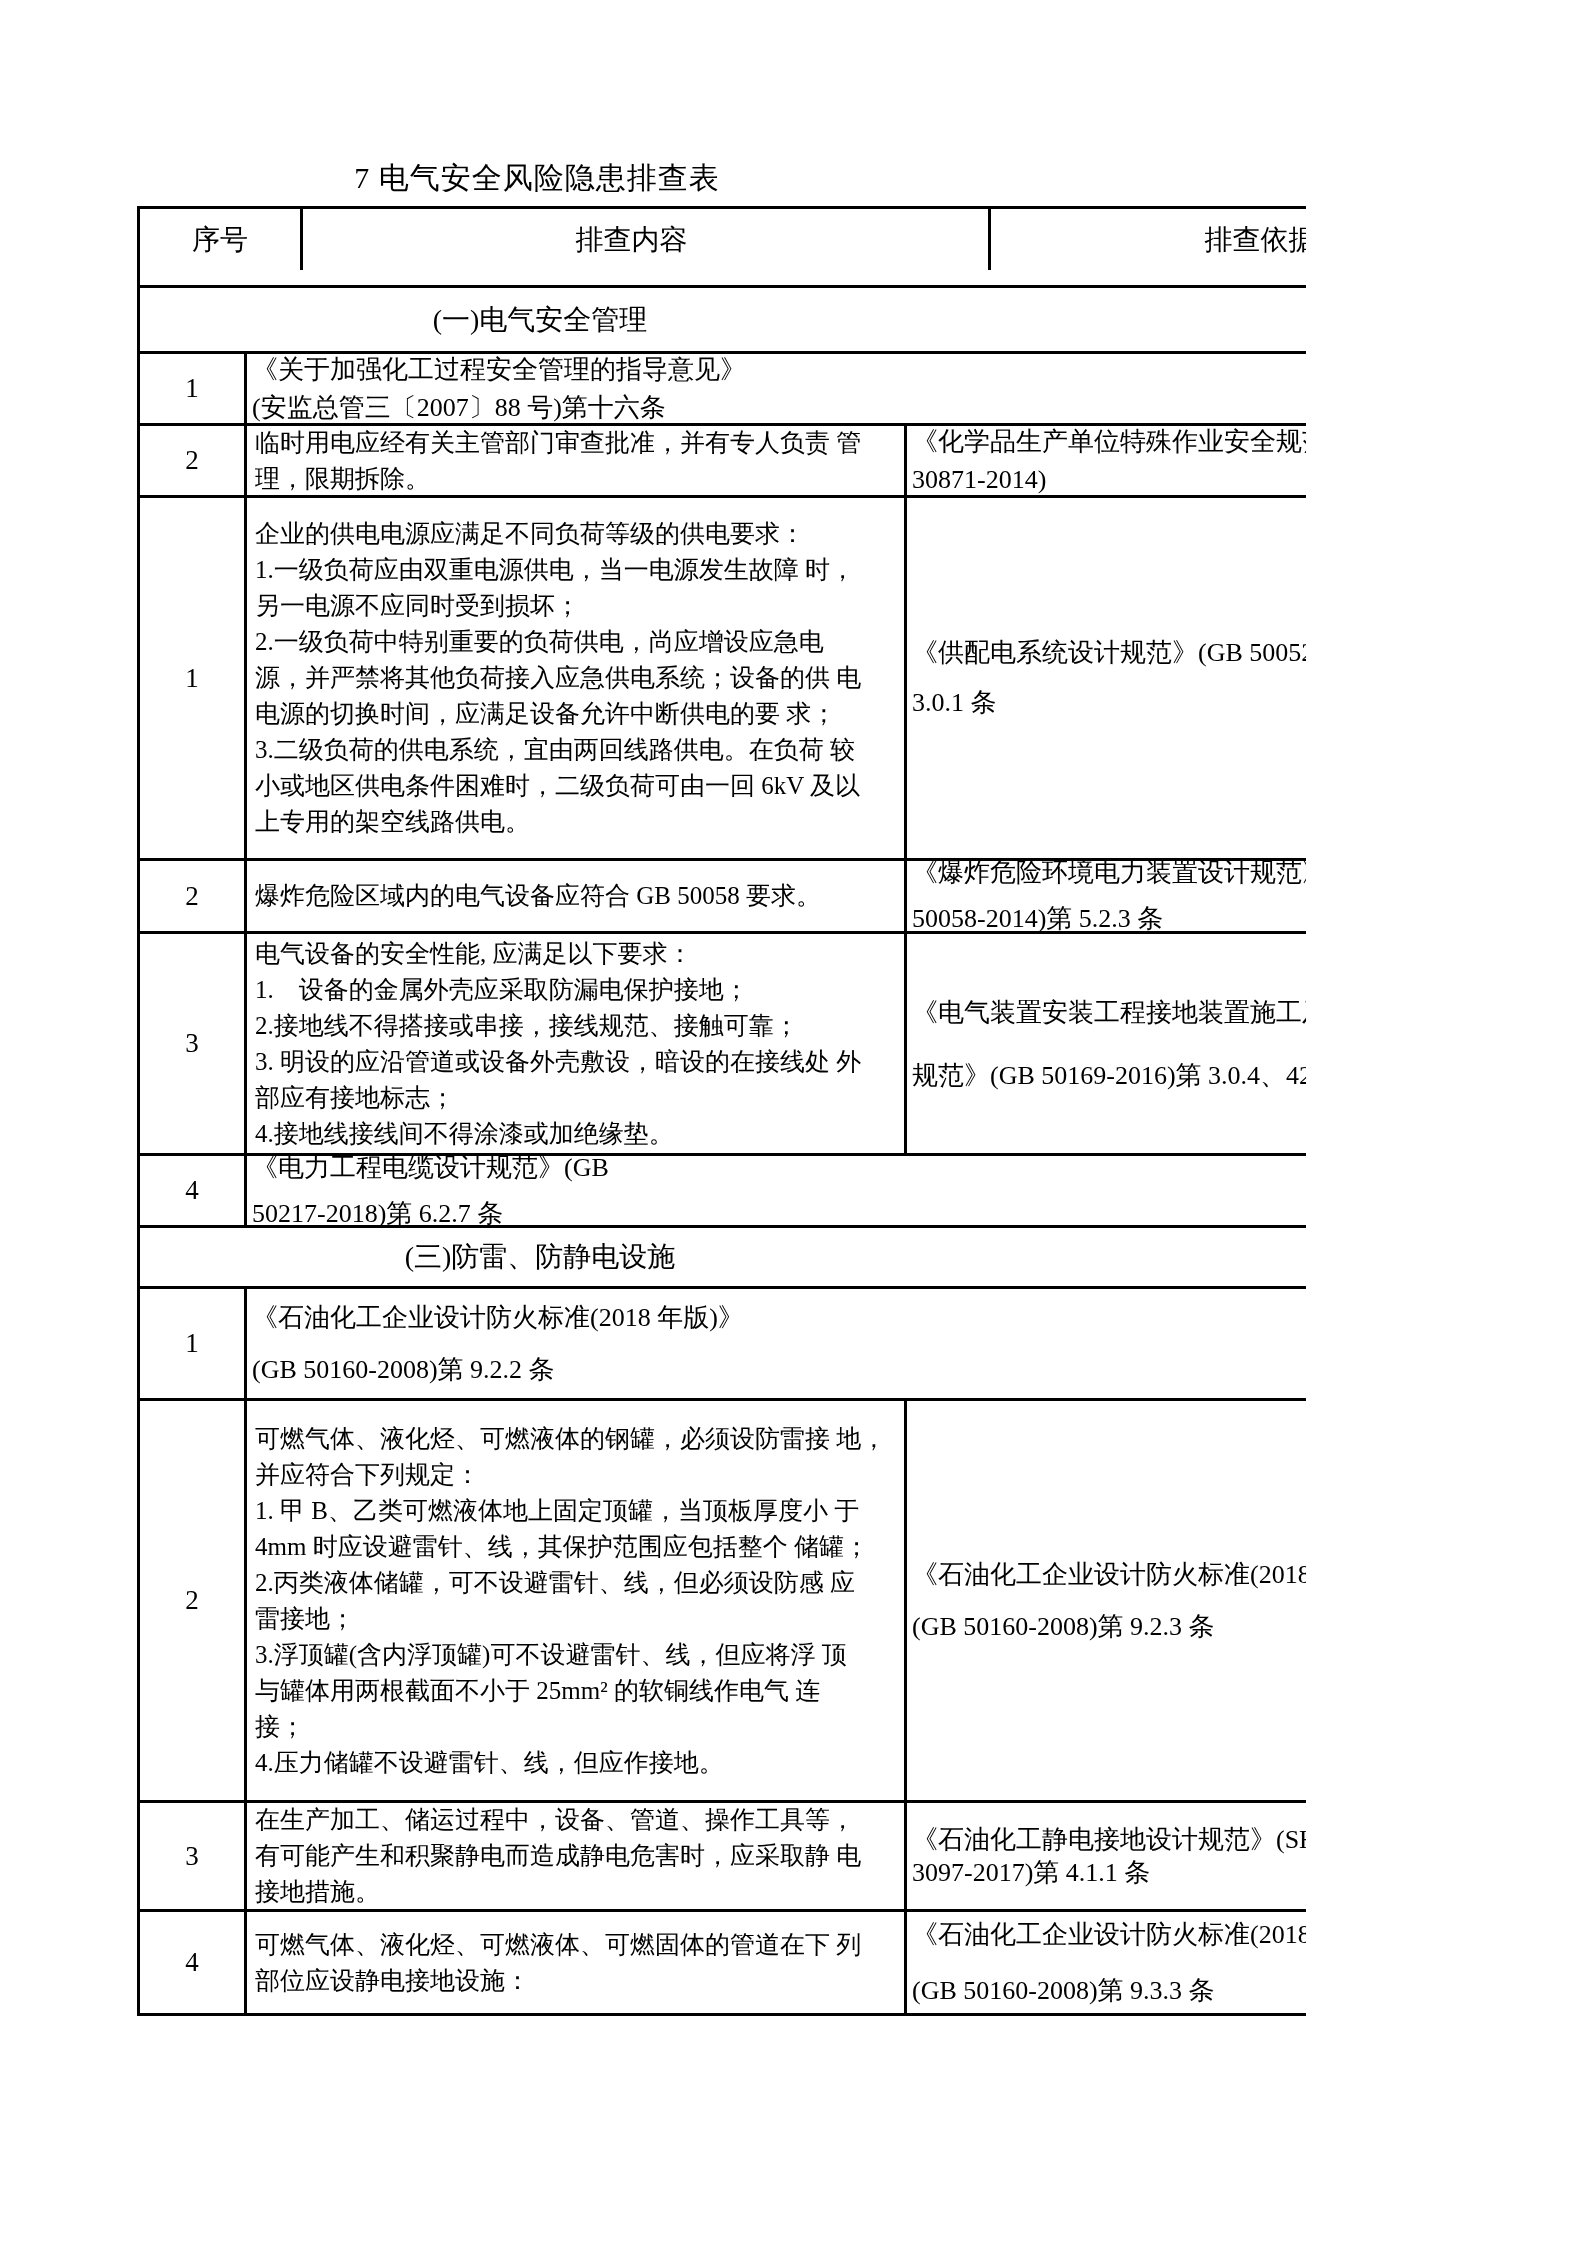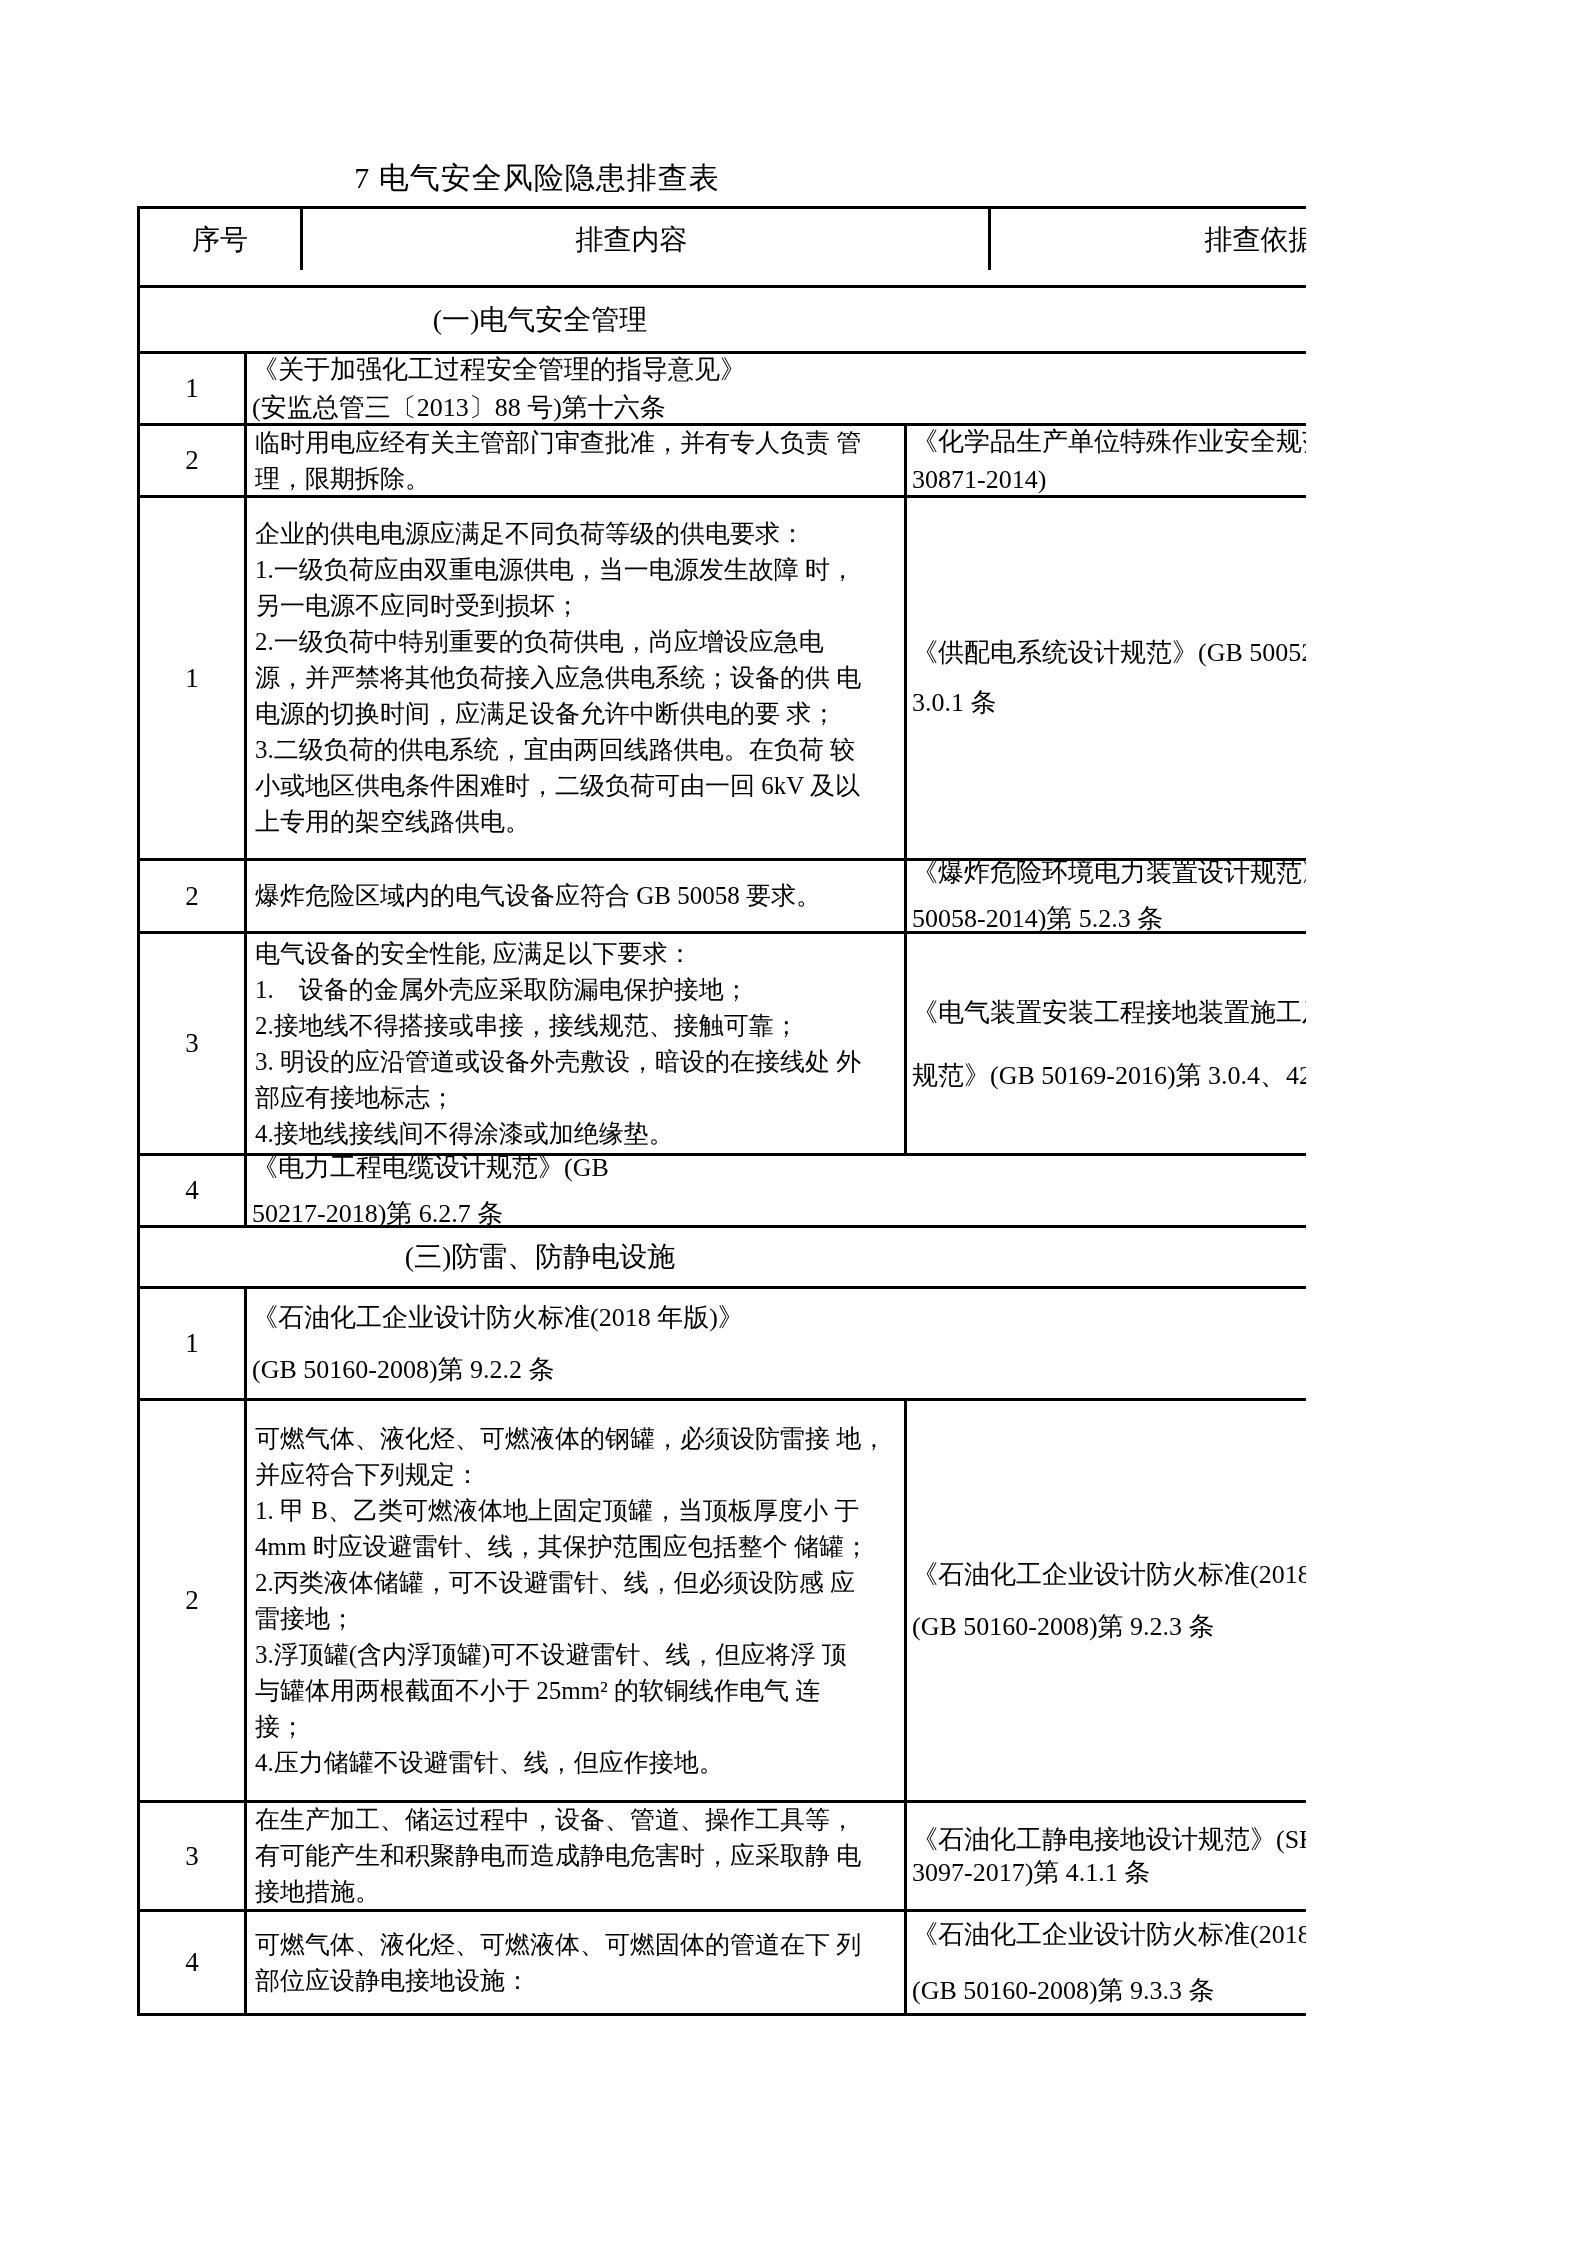--- a/index.html
+++ b/index.html
@@ -118,21 +118,21 @@
     </div>
     <div id="rows-container">
         <div class="row section-row" style="height: 66px; margin-top: 15px;">
     <div class="section-title-box">
       <span class="section-title">(一)电气安全管理</span>
     </div>
   </div>
         <div class="row data-row" style="height: 72px;">
     <div class="cell num-cell">1</div>
     <div class="cell basis-cell" style="line-height: 38px;">《关于加强化工过程安全管理的指导意见》
-(安监总管三〔2013〕88 号)第十六条</div>
+(安监总管三〔2007〕88 号)第十六条</div>
   </div>
         <div class="row data-row" style="height: 72px;">
     <div class="cell num-cell">2</div>
     <div class="cell content-cell">临时用电应经有关主管部门审查批准，并有专人负责 管
 理，限期拆除。</div>
     <div class="cell basis-cell" style="line-height: 38px;">《化学品生产单位特殊作业安全规范》(GB
 30871-2014)</div>
   </div>
         <div class="row data-row" style="height: 363px;">
     <div class="cell num-cell">1</div>

